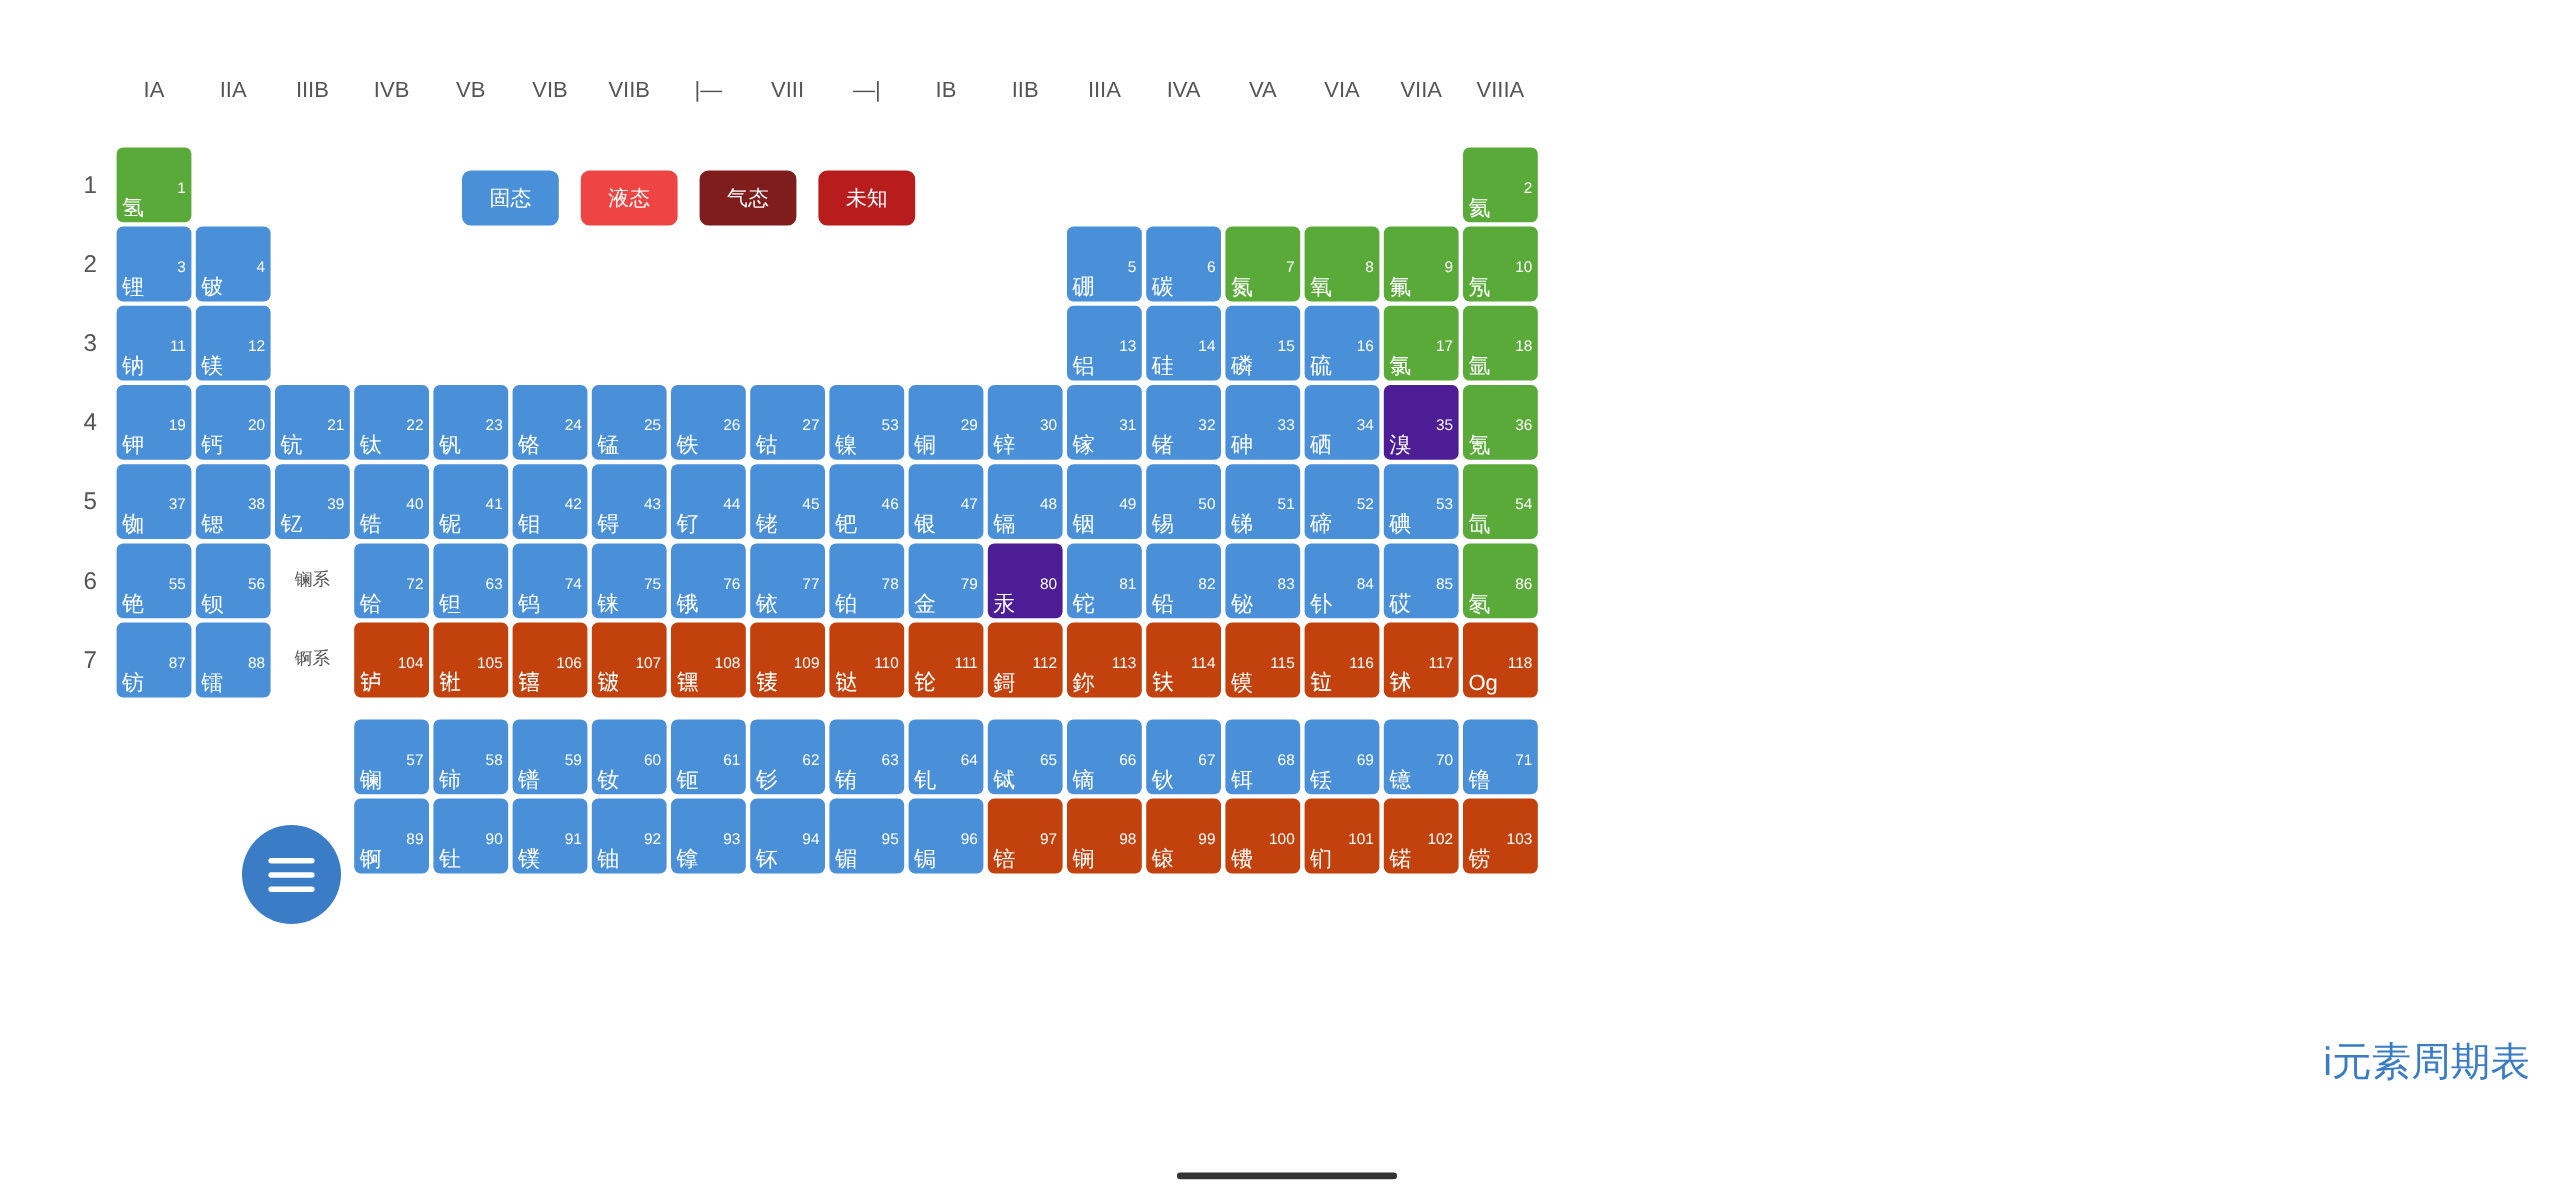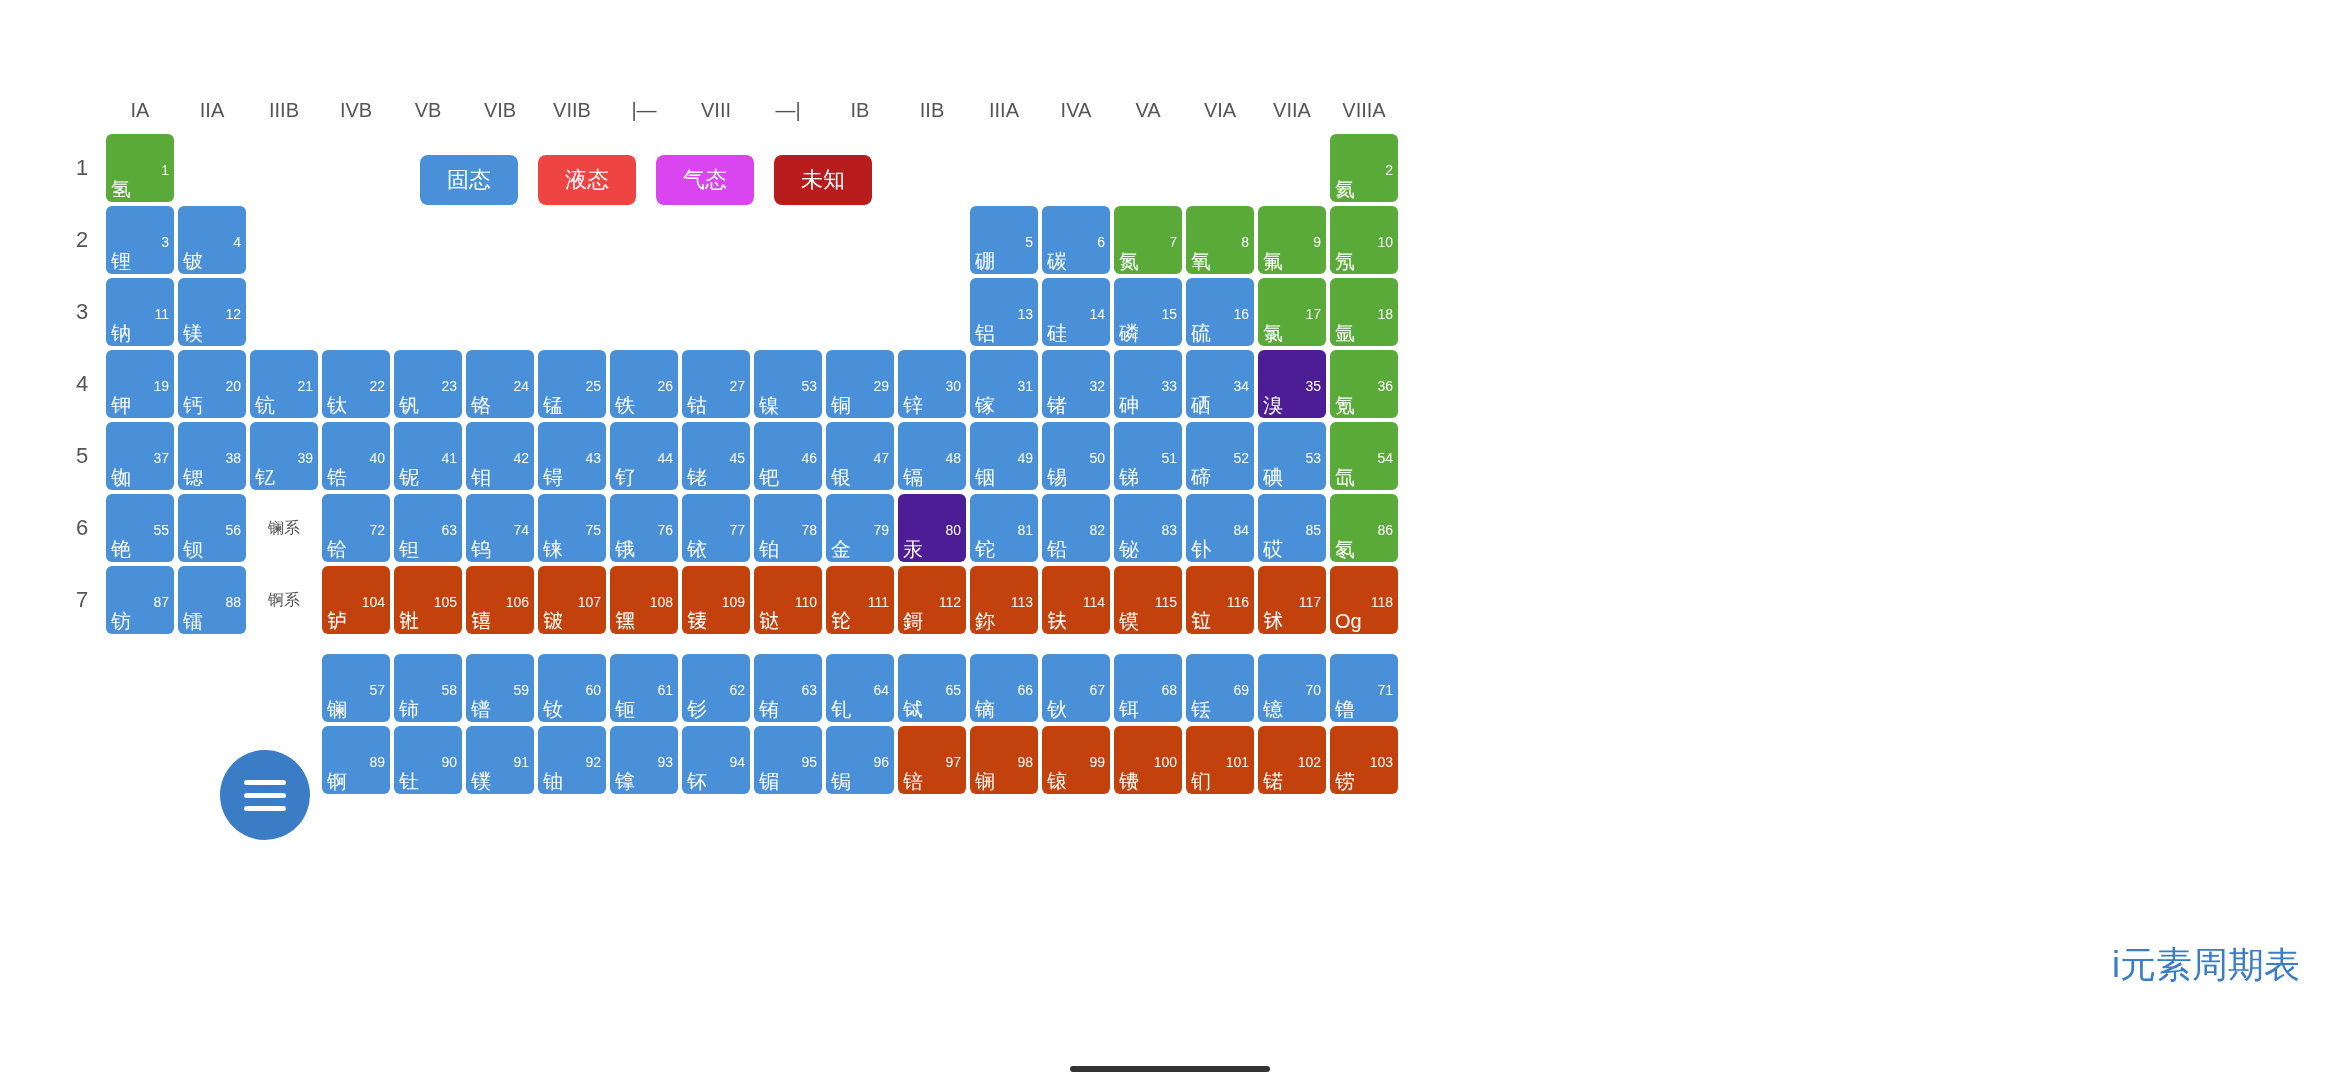--- a/index.html
+++ b/index.html
@@ -80,46 +80,46 @@
     }
 
     .periodic-grid {
       position: absolute;
       top: 60px;
       left: 60px;
     }
 
     .row {
       display: flex;
-      align-items: flex-end;
+      align-items: flex-start;
     }
 
     .legend {
       position: absolute;
       top: 155px;
       left: 420px;
       display: flex;
       gap: 20px;
     }
 
     .legend-item {
       display: inline-flex;
       align-items: center;
       justify-content: center;
-      width: 98px;
+      width: 88px;
       height: 50px;
       border-radius: 8px;
-      font-size: 22px;
+      font-size: 19px;
       color: #fff;
       font-weight: 500;
     }
 
     .legend-item.solid { background-color: #4a90d9; }
     .legend-item.liquid { background-color: #ef4444; }
-    .legend-item.gas { background-color: #d946ef; }
+    .legend-item.gas { background-color: #7f1d1d; }
     .legend-item.unknown { background-color: #b91c1c; }
 
     .menu-btn {
       position: absolute;
       bottom: 240px;
       left: 220px;
       width: 90px;
       height: 90px;
       border-radius: 50%;
       background-color: #3a7cc5;

